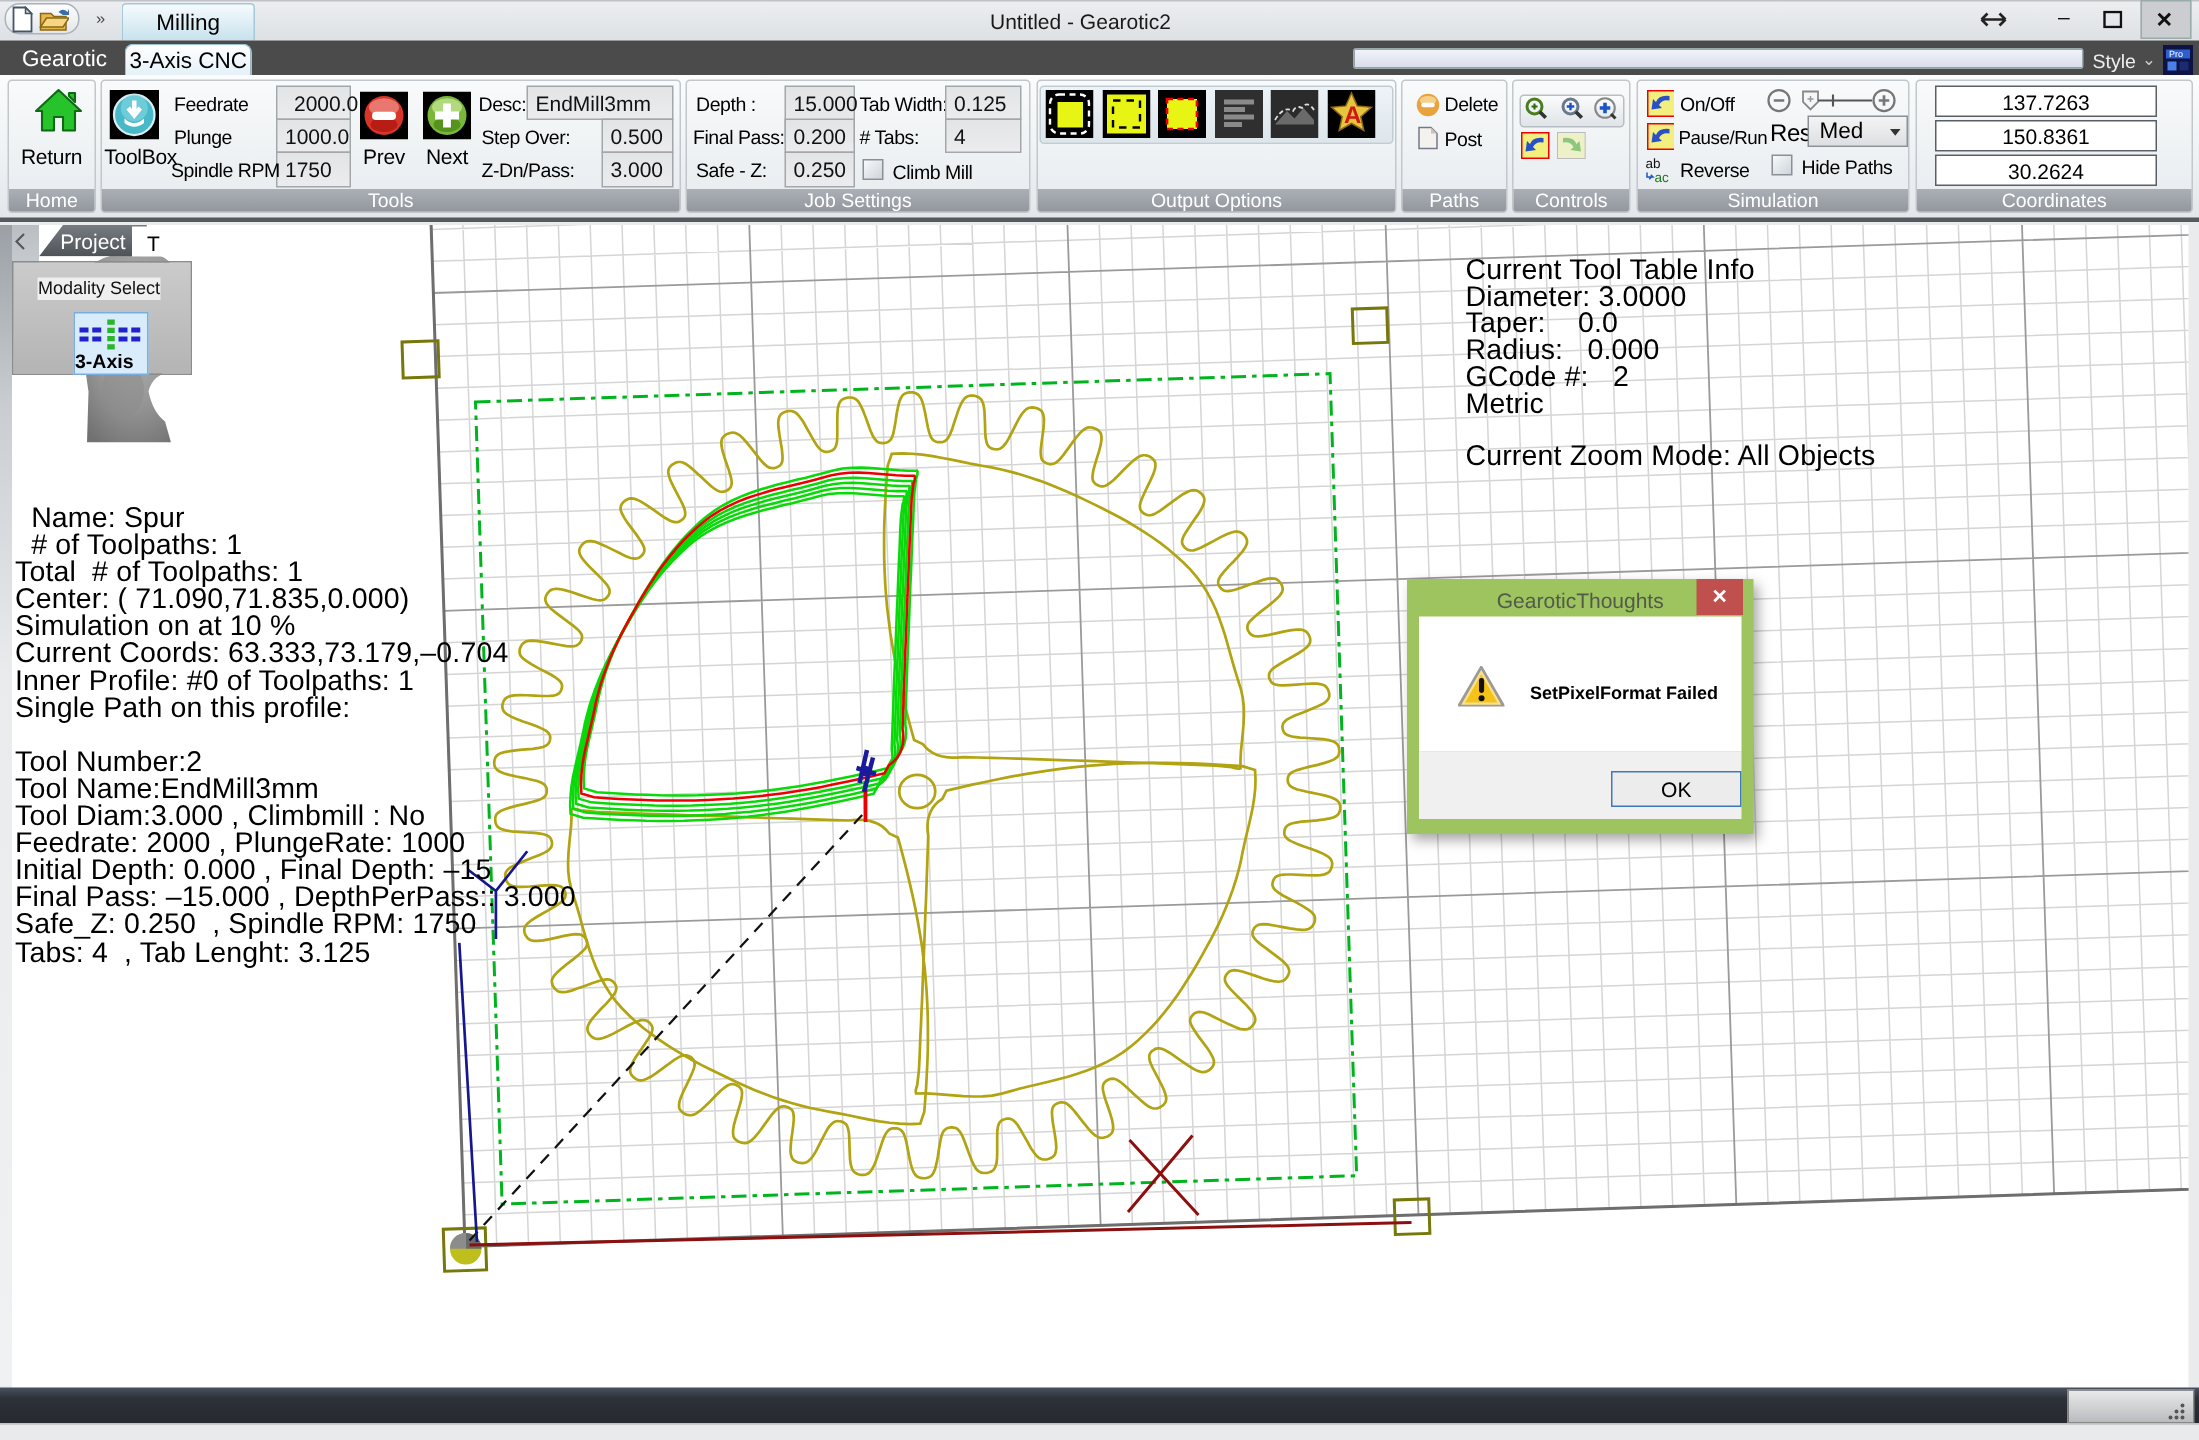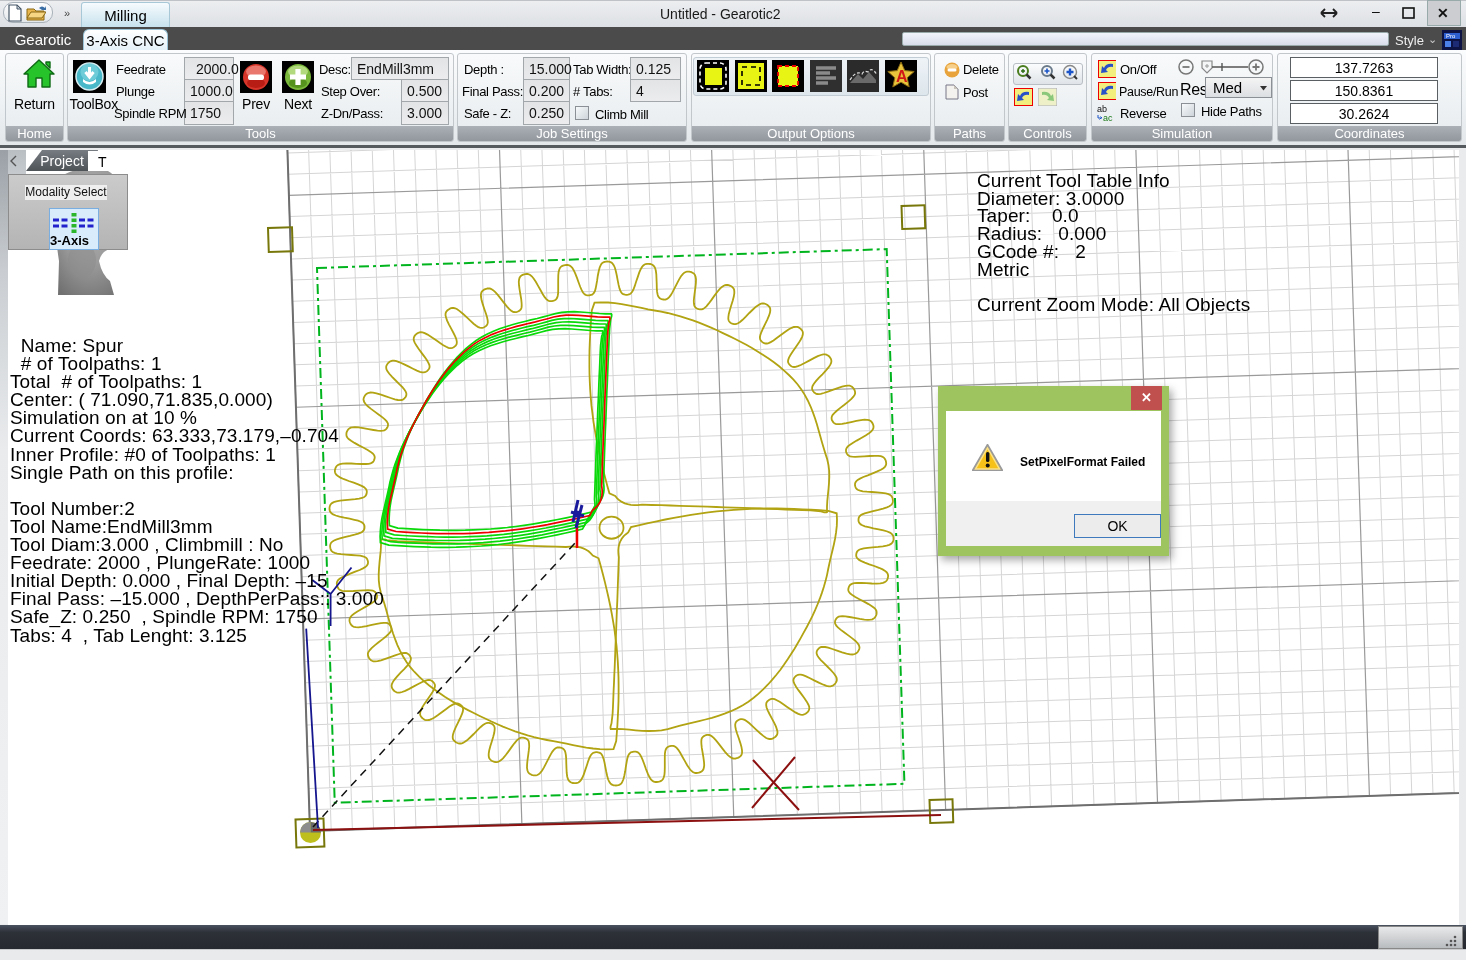--- a/index.html
+++ b/index.html
@@ -356,20 +356,21 @@
  <div id="modlabel">Modality Select</div>
  <div id="axisbtn">
   <svg width="48" height="26" viewBox="0 0 48 26" style="position:absolute;left:0;top:1px">
    <path d="M3 10 h16 M3 16 h16 M29 10 h16 M29 16 h16" stroke="#2222cc" stroke-width="3.2" stroke-dasharray="6 2.5"></path>
    <path d="M24 3 v21" stroke="#2ab52a" stroke-width="5" stroke-dasharray="3.5 2"></path>
   </svg>
   <div class="t">3-Axis</div>
  </div>
 </div>
 <div id="dlg" class="abs">
+ <div id="dlgtitle">GearoticThoughts</div>
  <div id="dlgx">✕</div>
  <div id="dlgfoot">
       <div id="okbtn">OK</div>
     </div>
  <div id="dlgbody">
   <svg style="position:absolute;left:26px;top:33px" width="31" height="28" viewBox="0 0 31 28">
    <path d="M15.5 1 L30 26 H1 Z" fill="#f6c21a" stroke="#9a9a9a" stroke-width="2"></path>
    <path d="M15.5 4 L27.5 25 H3.5 Z" fill="none" stroke="#fbe28a" stroke-width="1.5"></path>
    <rect x="14" y="8" width="3.4" height="10" rx="1.6" fill="#111"></rect>
         <circle cx="15.7" cy="21.5" r="2" fill="#111"></circle>

